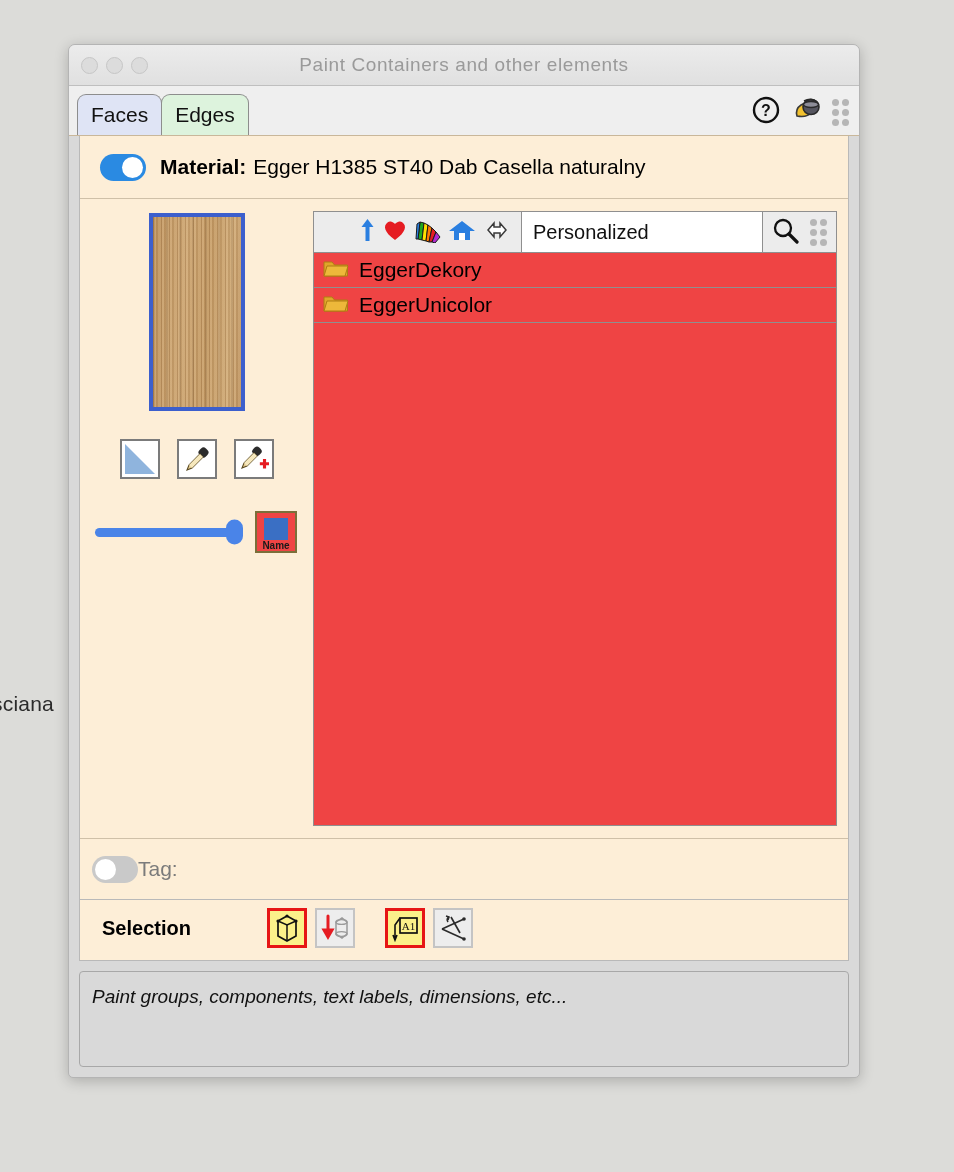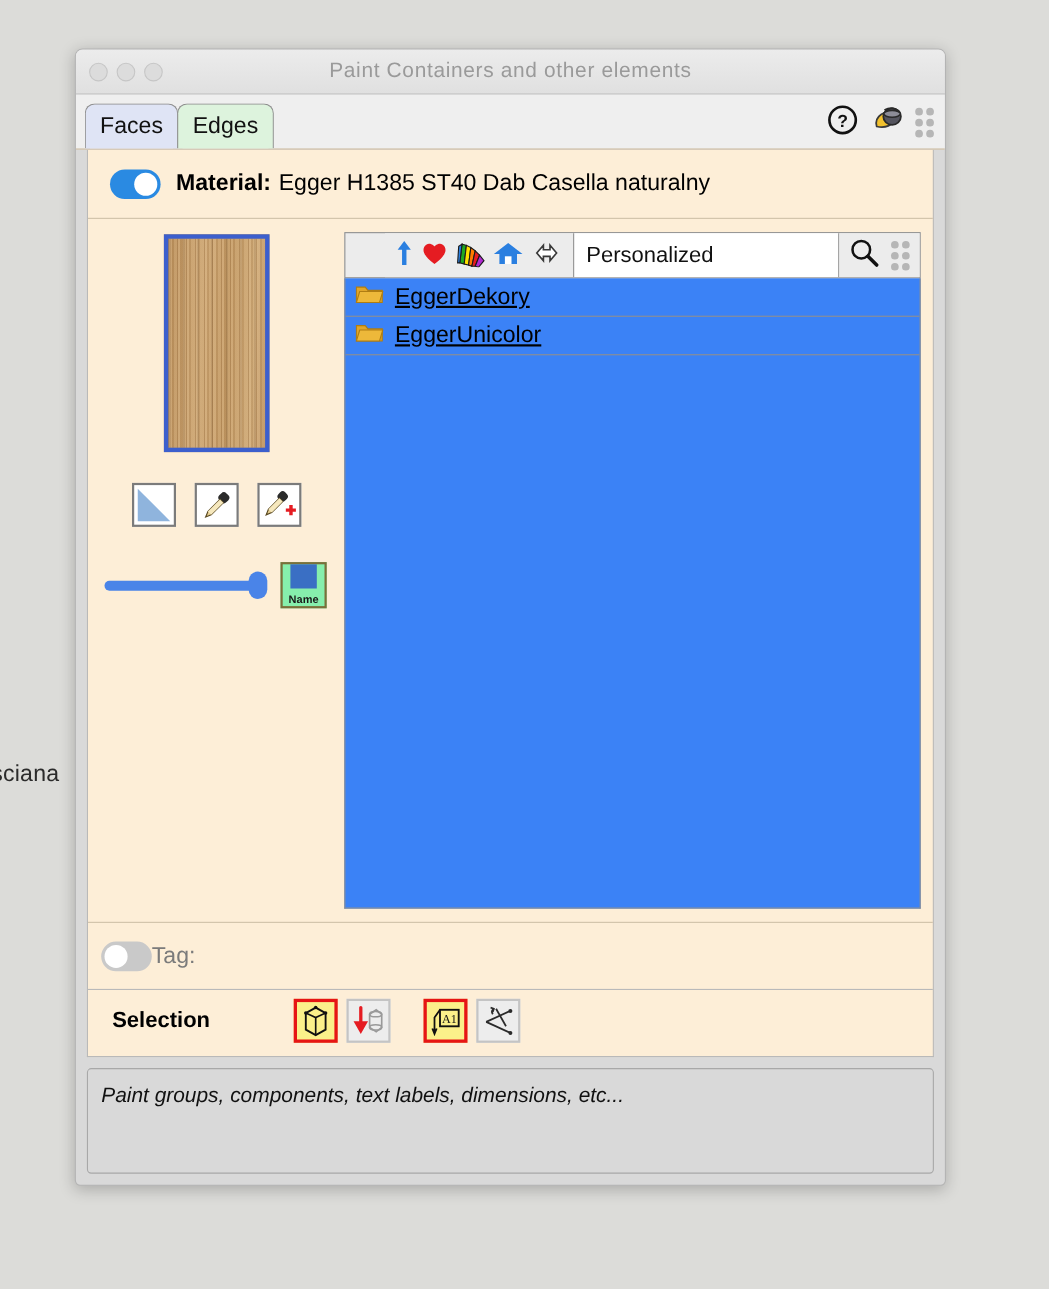--- a/index.html
+++ b/index.html
@@ -250,27 +250,27 @@
     position: absolute;
     right: -4px;
     top: 50%;
     transform: translateY(-50%);
     width: 17px; height: 25px;
     background: #4a84e8;
     border-radius: 9px;
   }
   #name-btn {
     width: 42px; height: 42px;
-    background: #86efac;
+    background: #ef4444;
     border: 2px solid #7b6f3a;
     box-sizing: border-box;
     display: flex;
     flex-direction: column;
     align-items: center;
-    justify-content: space-between;
+    justify-content: flex-end;
     flex: 0 0 auto;
     margin-right: 6px;
   }
   #name-btn .sq {
     width: 24px; height: 22px;
     background: #3a6fc4;
   }
   #name-btn .lbl {
     font-size: 10px;
     font-weight: bold;
@@ -323,24 +323,23 @@
     padding: 0 9px;
     background: #ececec;
   }
 
   
   #folder-list {
     flex: 1 1 auto;
     border: 1.5px solid #8f8f8f;
     border-top: none;
     box-sizing: border-box;
-    background: #3b82f6;
+    background: #ef4444;
     overflow: hidden;
     min-height: 0;
-    text-decoration: underline;
   }
   .folder-item {
     height: 34px;
     display: flex;
     align-items: center;
     padding-left: 9px;
     border-bottom: 1.5px solid #8f8f8f;
     font-size: 21px;
     color: #000;
   }

